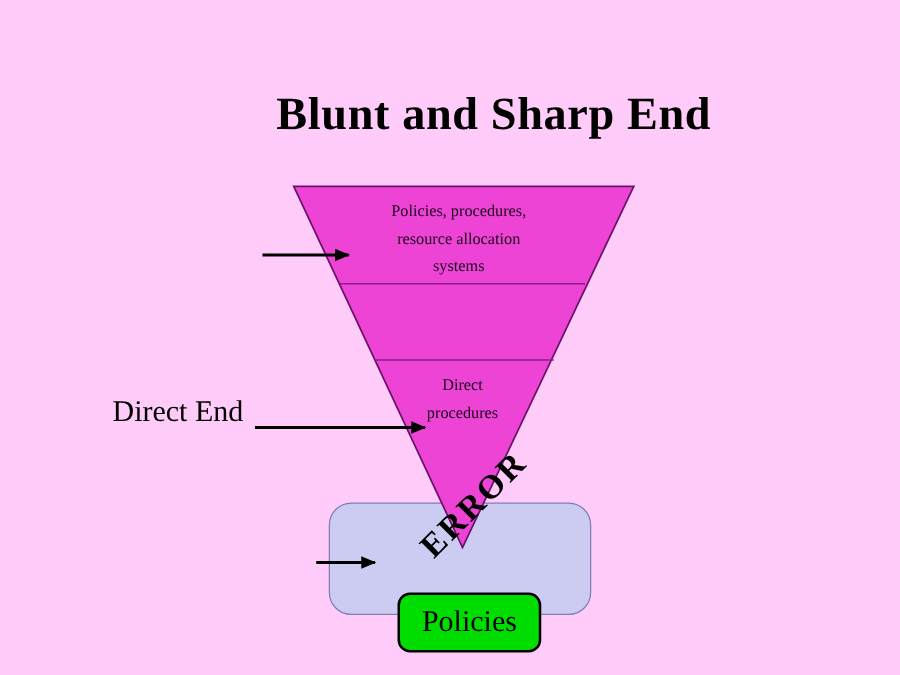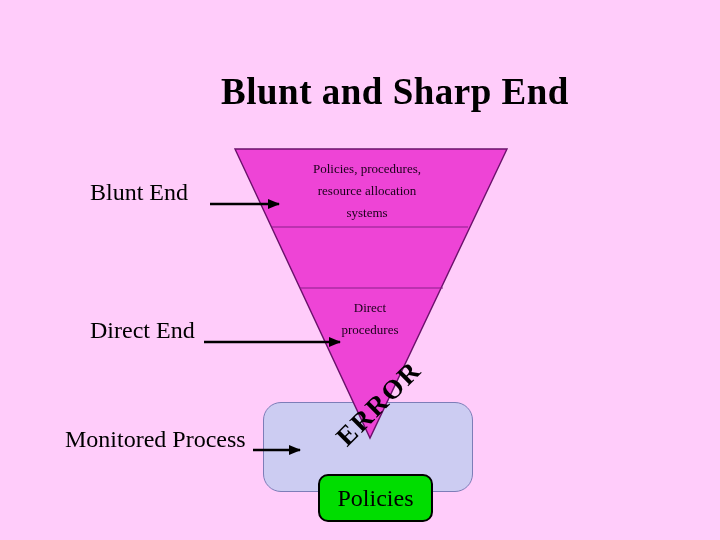--- a/index.html
+++ b/index.html
@@ -112,25 +112,23 @@
     <line class="arrow" x1="253" y1="450" x2="300" y2="450" marker-end="url(#ah)"></line>
   </svg>
 
   <div class="tri-text top">Policies, procedures,
 resource allocation
 systems</div>
 
   <div class="tri-text bottom">Direct
 procedures</div>
 
-  <div class="side-label blunt">Blunt End</div>
 
   <div class="side-label sharp">Direct End</div>
 
-  <div class="side-label monitored">Monitored Process</div>
 
   <div class="error-text">ERROR</div>
 
   <div class="results-box">
     <span>Policies</span>
   </div>
 
 </div>
 
 </body></html>

